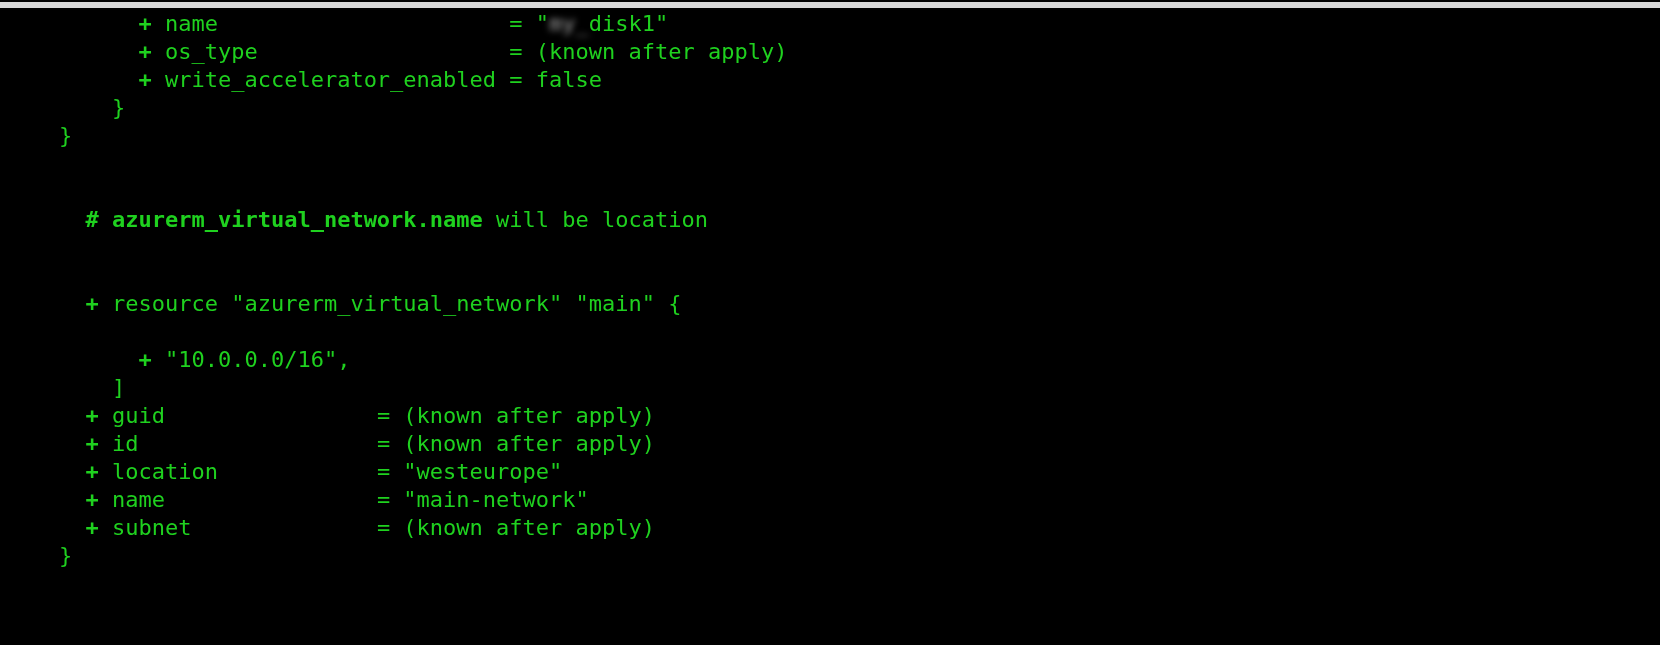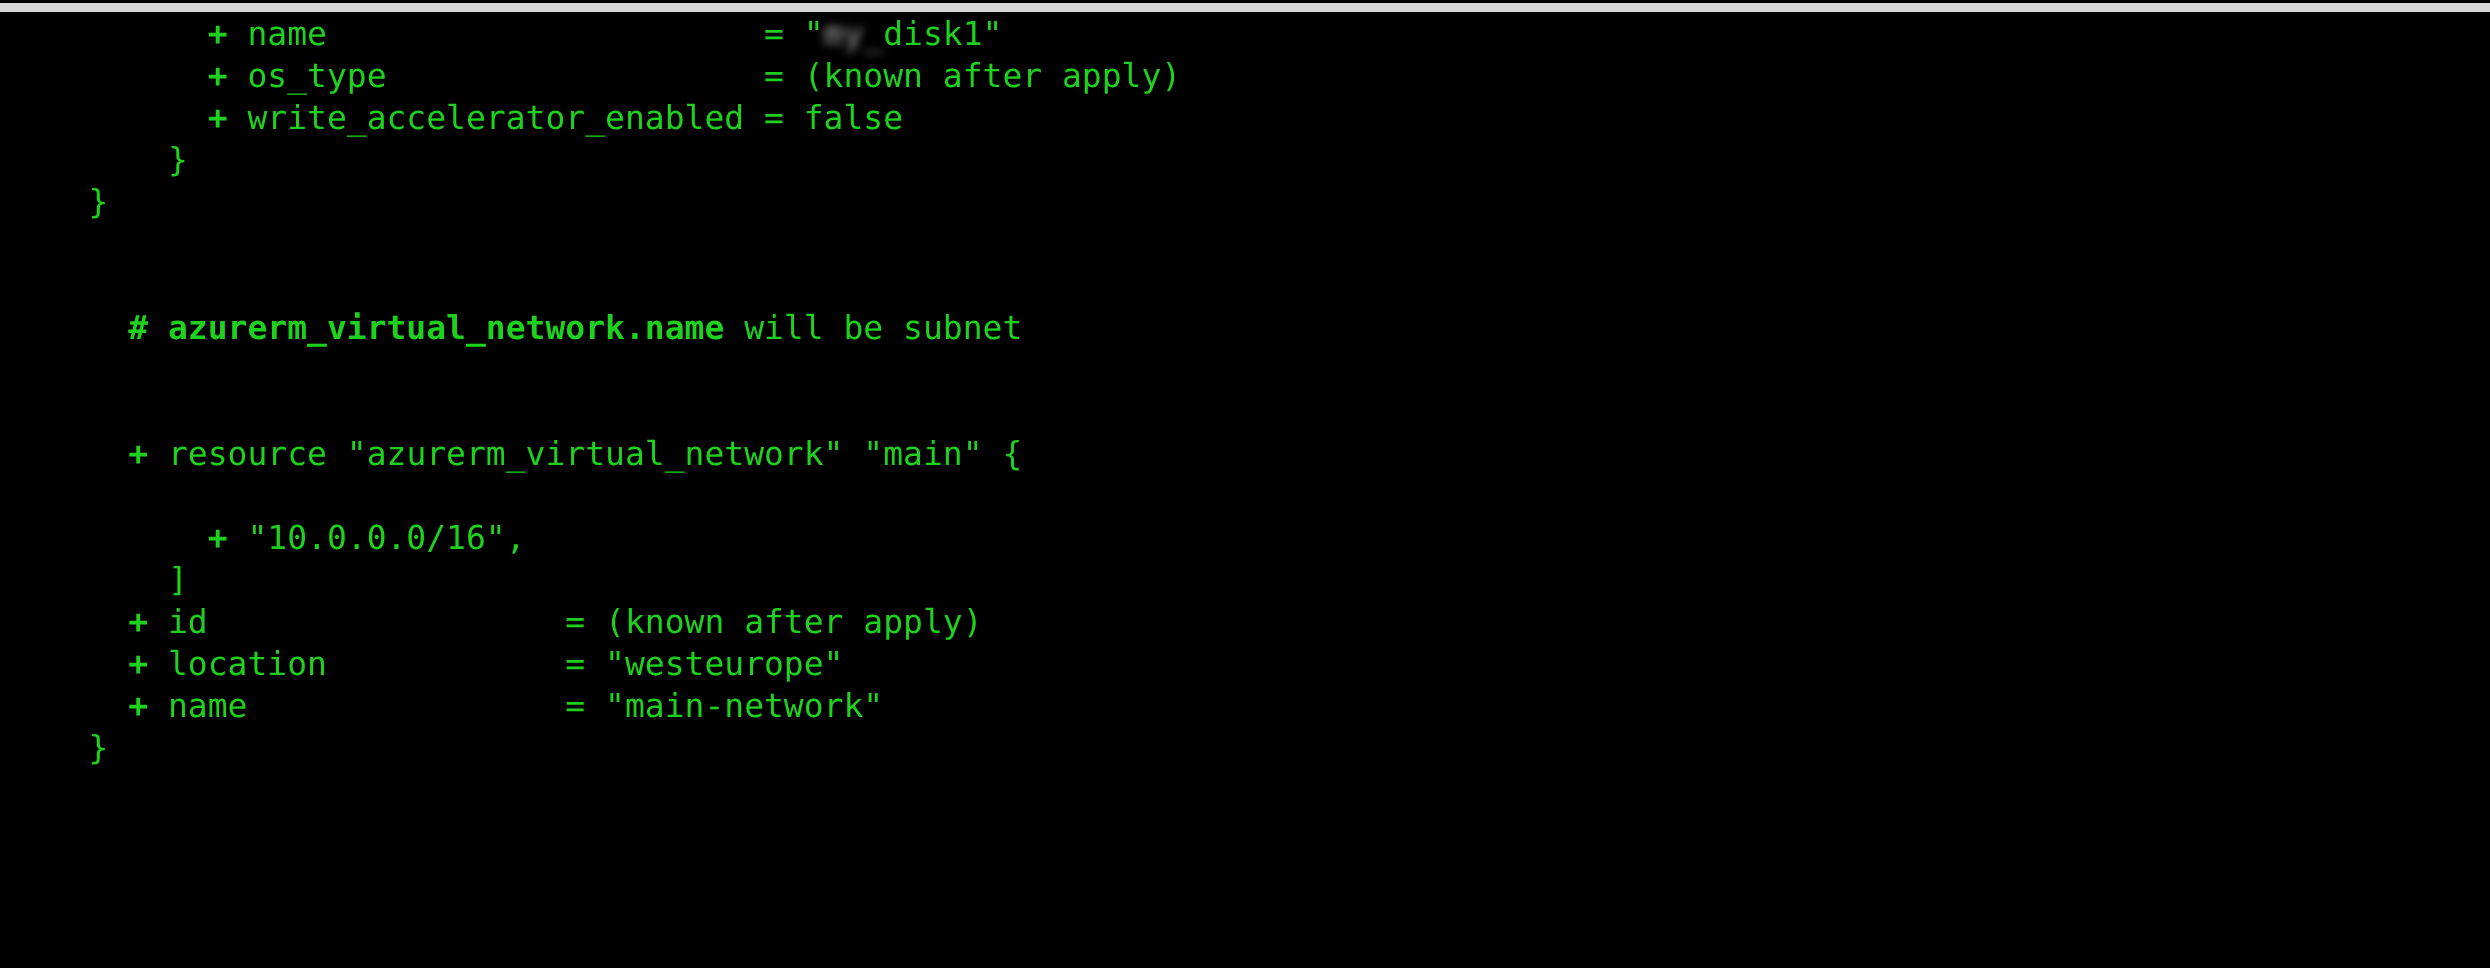--- a/index.html
+++ b/index.html
@@ -35,31 +35,33 @@
   <div id="top-lines">
       <div class="line green">          <span class="plus">+</span> name                      = "<span class="blur">my_</span>disk1"</div>
       <div class="line green">          <span class="plus">+</span> os_type                   = (known after apply)</div>
       <div class="line green">          <span class="plus">+</span> write_accelerator_enabled = false</div>
     </div>
   <div class="line green">        }</div>
   <div class="line green">    }</div>
   <div class="line">&nbsp;</div>
 
   <div class="line">
-    <span class="green bold">  # </span><span class="green bold">azurerm_virtual_network.name</span><span class="green"> will be subnet</span>
+    <span class="green bold">  # </span><span class="green bold">azurerm_virtual_network.name</span><span class="green"> will be location</span>
   </div>
 
   <div class="line green">
     <span>  </span><span class="plus">+</span><span> resource "azurerm_virtual_network" "main" {</span>
   </div>
 
   <div id="addr-item" class="line green">          <span class="plus">+</span> "10.0.0.0/16",</div>
   <div id="addr-close" class="line green">        ]</div>
 
   <div id="vnet-attrs">
+      <div class="line green">      <span class="plus">+</span> guid                = (known after apply)</div>
       <div class="line green">      <span class="plus">+</span> id                  = (known after apply)</div>
       <div class="line green">      <span class="plus">+</span> location            = "westeurope"</div>
       <div class="line green">      <span class="plus">+</span> name                = "main-network"</div>
+      <div class="line green">      <span class="plus">+</span> subnet              = (known after apply)</div>
     </div>
 
   <div class="line green">    }</div>
 
 </div>
 
 </body></html>

